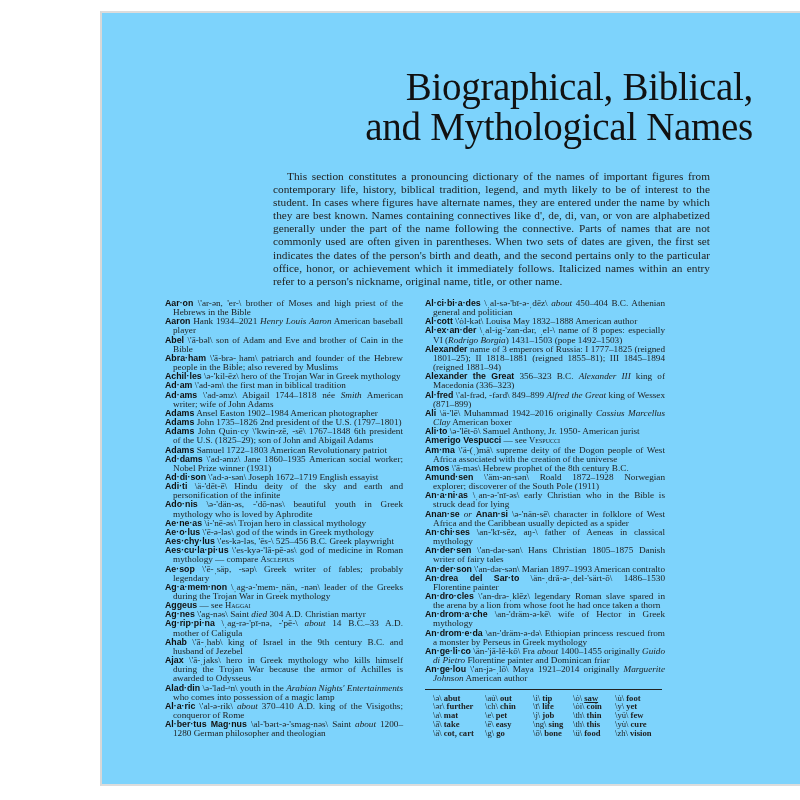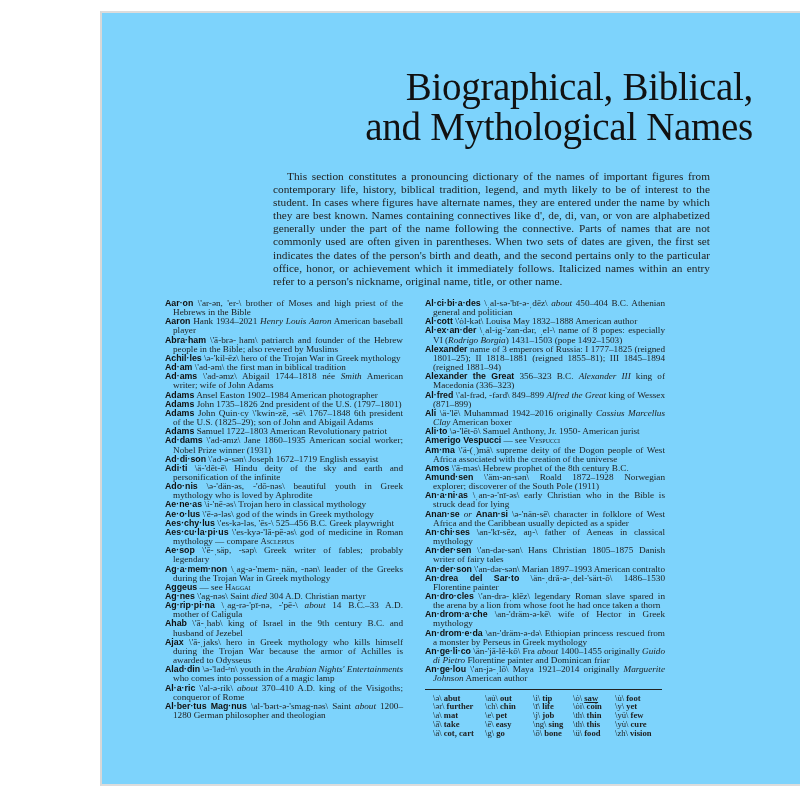--- a/index.html
+++ b/index.html
@@ -40,20 +40,21 @@
   <div class="title">
     <div>Biographical, Biblical,</div>
     <div>and Mythological Names</div>
   </div>
   <p class="intro" style="margin:0">This section constitutes a pronouncing dictionary of the names of important figures from contemporary life, history, biblical tradition, legend, and myth likely to be of interest to the student. In cases where figures have alternate names, they are entered under the name by which they are best known. Names containing connectives like d', de, di, van, or von are alphabetized generally under the part of the name following the connective. Parts of names that are not commonly used are often given in parentheses. When two sets of dates are given, the first set indicates the dates of the person's birth and death, and the second pertains only to the particular office, honor, or achievement which it immediately follows. Italicized names within an entry refer to a person's nickname, original name, title, or other name.</p>
 </div>
 
 <div class="col left" id="leftcol">
     <p class="entry"><span class="hw">Aar·on</span><span> \'ar-ən, 'er-\ brother of Moses and high priest of the Hebrews in the Bible</span></p>
     <p class="entry"><span class="hw">Aaron</span><span> Hank 1934–2021 </span><span class="it">Henry Louis Aaron</span><span> American baseball player</span></p>
+    <p class="entry"><span class="hw">Abel</span><span> \'ā-bəl\ son of Adam and Eve and brother of Cain in the Bible</span></p>
     <p class="entry"><span class="hw">Abra·ham</span><span> \'ā-brə-ˌham\ patriarch and founder of the Hebrew people in the Bible; also revered by Muslims</span></p>
     <p class="entry"><span class="hw">Achil·les</span><span> \ə-'kil-ēz\ hero of the Trojan War in Greek mythology</span></p>
     <p class="entry"><span class="hw">Ad·am</span><span> \'ad-əm\ the first man in biblical tradition</span></p>
     <p class="entry"><span class="hw">Ad·ams</span><span> \'ad-əmz\ Abigail 1744–1818 née </span><span class="it">Smith</span><span> American writer; wife of John Adams</span></p>
     <p class="entry"><span class="hw">Adams</span><span> Ansel Easton 1902–1984 American photographer</span></p>
     <p class="entry"><span class="hw">Adams</span><span> John 1735–1826 2nd president of the U.S. (1797–1801)</span></p>
     <p class="entry"><span class="hw">Adams</span><span> John Quin·cy \'kwin-zē, -sē\ 1767–1848 6th president of the U.S. (1825–29); son of John and Abigail Adams</span></p>
     <p class="entry"><span class="hw">Adams</span><span> Samuel 1722–1803 American Revolutionary patriot</span></p>
     <p class="entry"><span class="hw">Ad·dams</span><span> \'ad-əmz\ Jane 1860–1935 American social worker; Nobel Prize winner (1931)</span></p>
     <p class="entry"><span class="hw">Ad·di·son</span><span> \'ad-ə-sən\ Joseph 1672–1719 English essayist</span></p>

